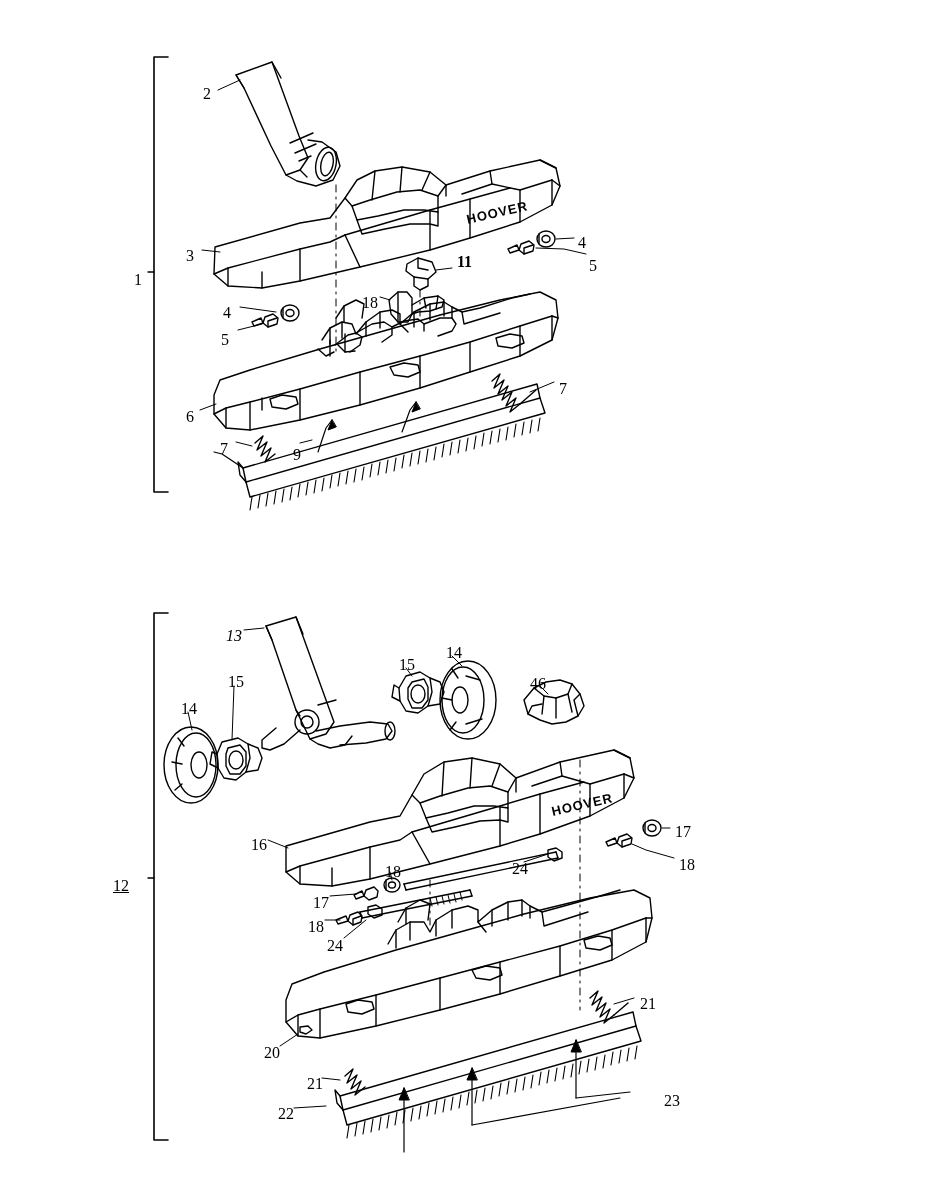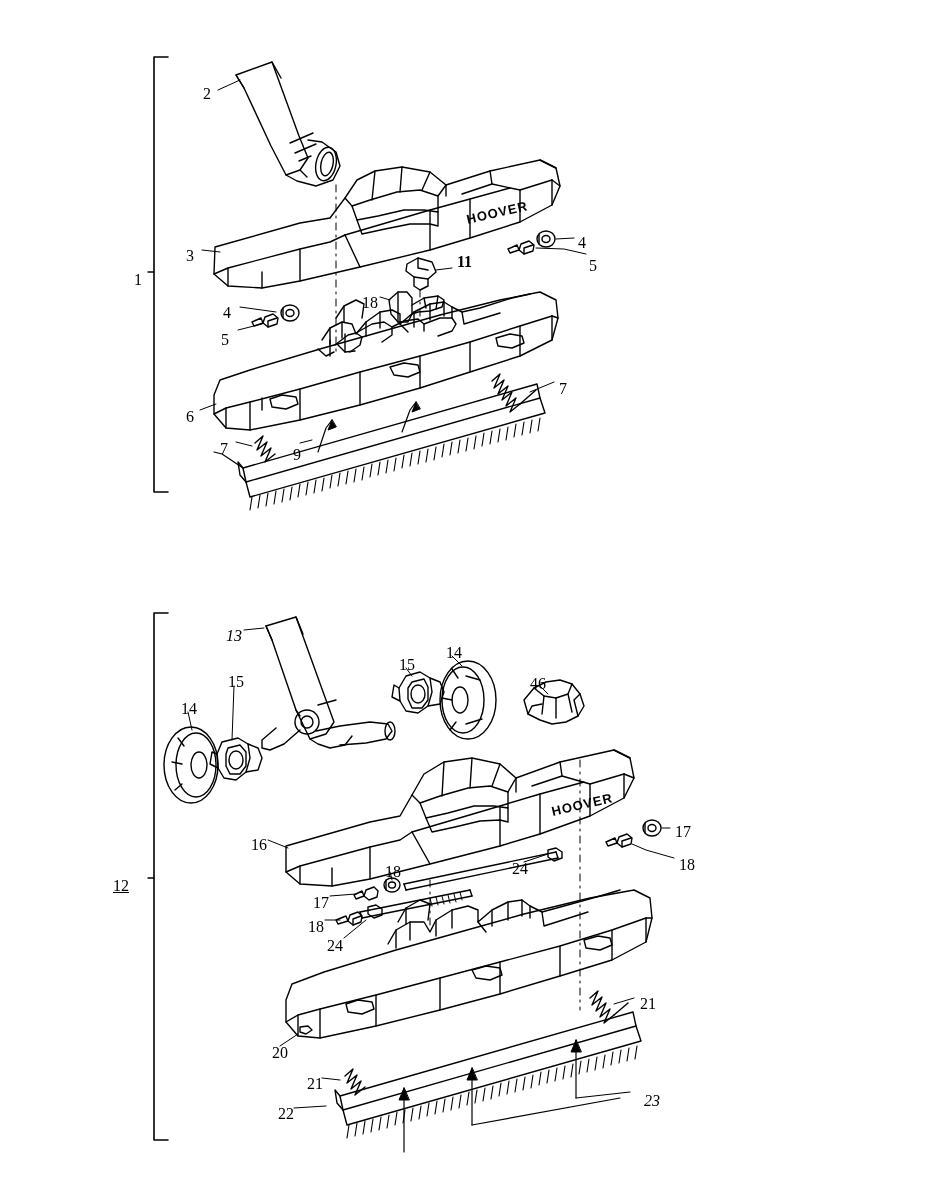--- a/index.html
+++ b/index.html
@@ -549,19 +549,19 @@
   <div class="callout big" style="left:446px; top:645px;">14</div>
   <div class="callout big" style="left:530px; top:676px;">46</div>
   <div class="callout big" style="left:251px; top:837px;font-family:Liberation Serif, serif;">16</div>
   <div class="callout big" style="left:675px; top:824px;">17</div>
   <div class="callout big" style="left:679px; top:857px;">18</div>
   <div class="callout big" style="left:385px; top:864px;">18</div>
   <div class="callout big" style="left:313px; top:895px;">17</div>
   <div class="callout big" style="left:308px; top:919px;">18</div>
   <div class="callout big" style="left:512px; top:861px;">24</div>
   <div class="callout big" style="left:327px; top:938px;">24</div>
-  <div class="callout big" style="left:264px; top:1045px;margin-left:8px;">20</div>
+  <div class="callout big" style="left:264px; top:1045px;">20</div>
   <div class="callout big" style="left:640px; top:996px;">21</div>
   <div class="callout big" style="left:307px; top:1076px;">21</div>
   <div class="callout big" style="left:278px; top:1106px;">22</div>
-  <div class="callout big" style="left:644px; top:1093px;font-style:italic;">23</div>
+  <div class="callout big" style="left:664px; top:1093px;">23</div>
 
 </div>
 
 </body></html>

